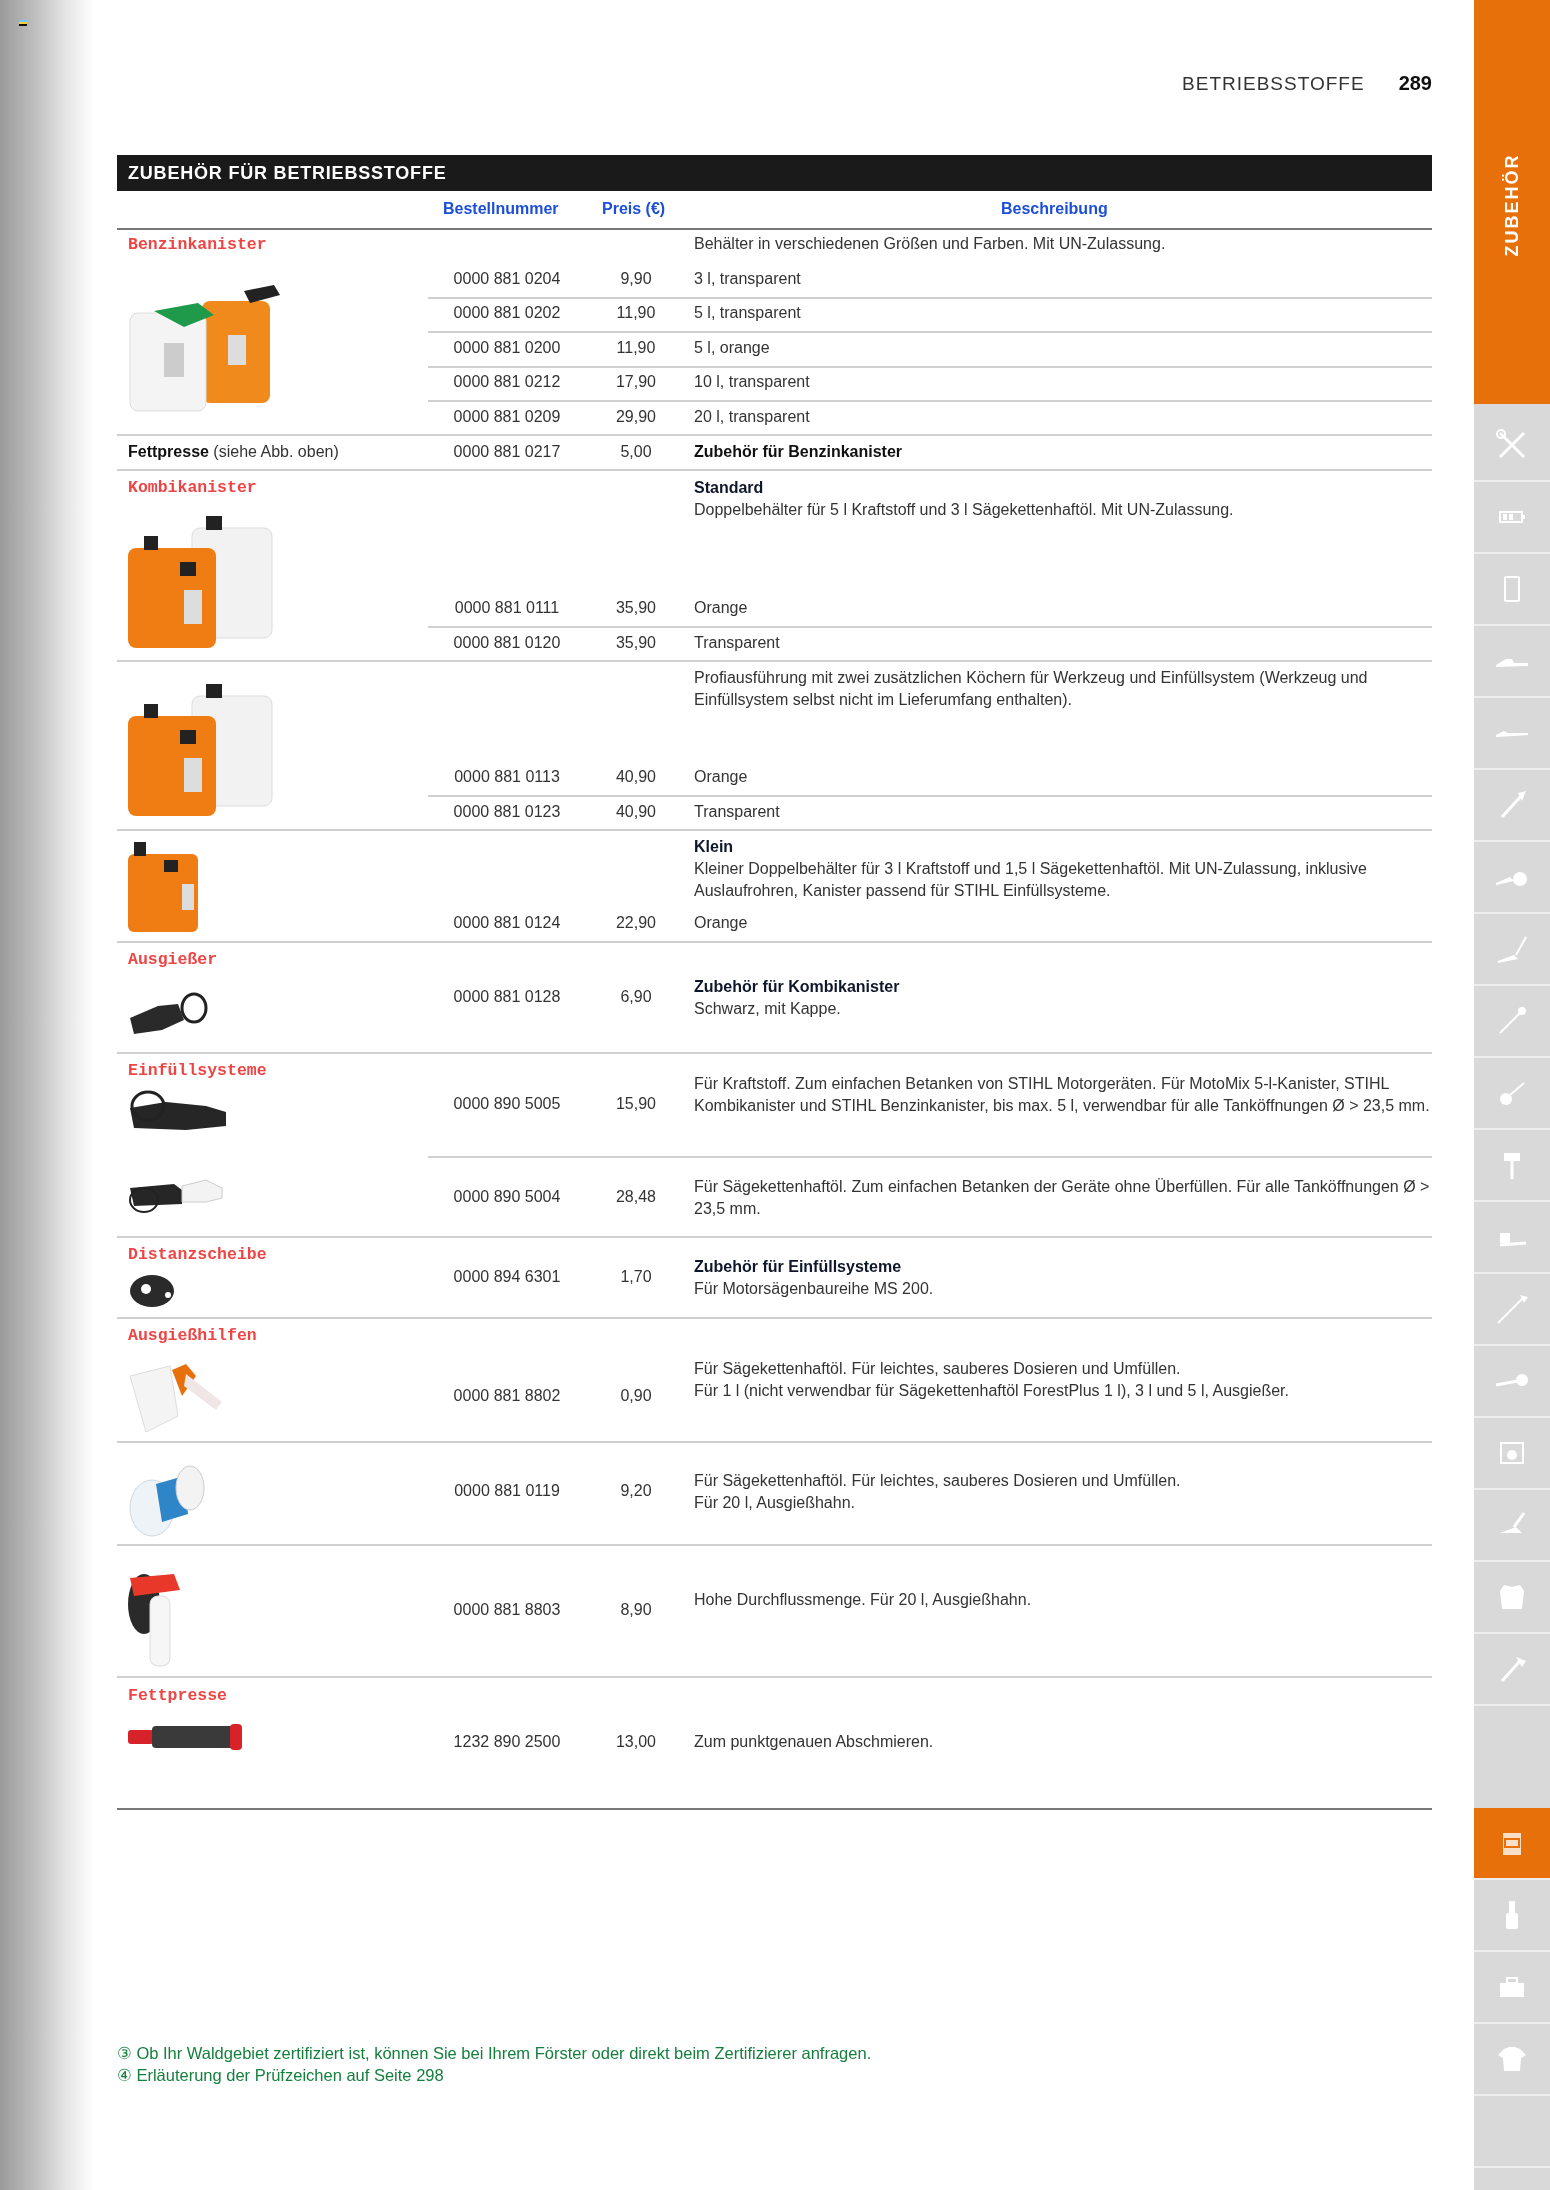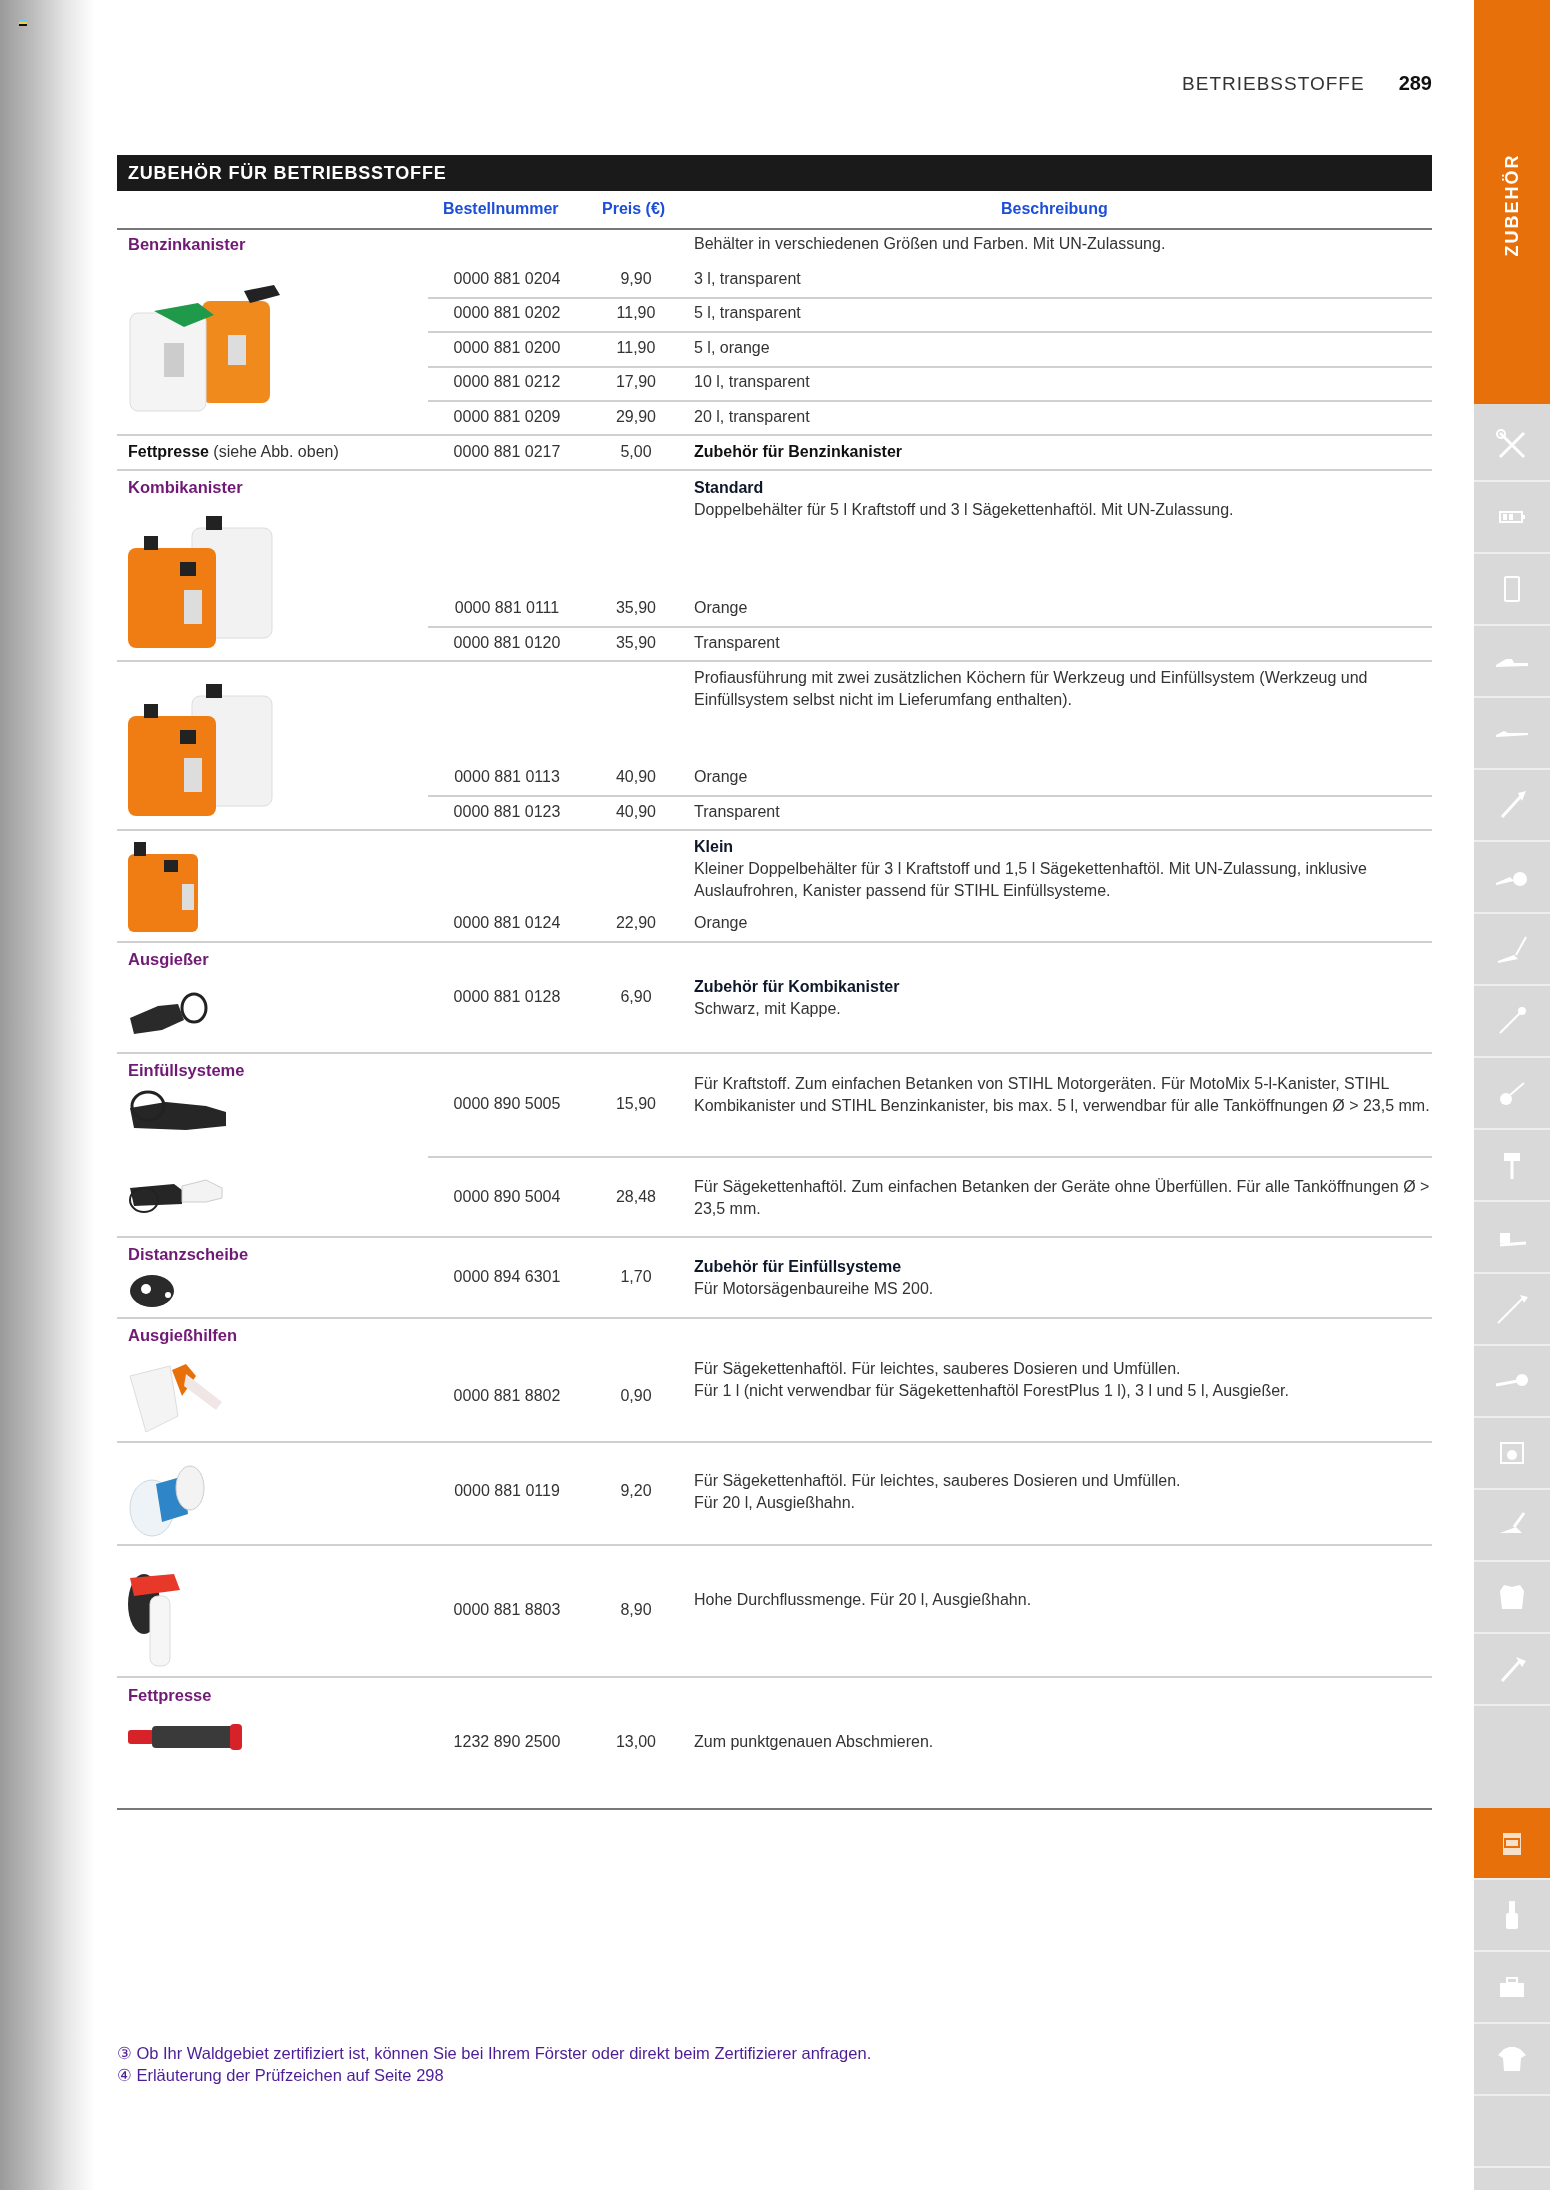--- a/index.html
+++ b/index.html
@@ -21,27 +21,27 @@
   .side-item.active { background:#e8700a; }
   .side-item svg { width:40px; height:40px; }
   .title-bar { position:absolute; left:117px; top:155px; width:1315px; height:36px; background:#1a1a1a;
      color:#fff; font-weight:bold; font-size:18px; letter-spacing:0.8px; line-height:36px; padding-left:11px; box-sizing:border-box; }
   .col-head { position:absolute; top:200px; font-weight:bold; font-size:16px; color:#1d4ed8; }
   .head-rule { position:absolute; left:117px; top:228px; width:1315px; height:2px; background:#777; }
   .rule { position:absolute; height:2px; background:#d0d0d0; }
   .rule.dark { background:#777; }
   .t { position:absolute; font-size:16px; color:#333; white-space:nowrap; }
   .t.b { font-weight:bold; color:#111; }
-  .t.name { font-weight:bold; color:#701a75; font-size:16.5px; }
+  .t.name { font-weight:bold; color:#ef4444; font-size:16.5px;font-family:Liberation Mono, monospace; }
   .t.num { text-align:center; width:140px; }
   .t.price { text-align:center; width:80px; }
   .desc { position:absolute; left:694px; width:740px; font-size:16px; color:#333; line-height:22px; }
   .desc .b { font-weight:bold; color:#0f172a; display:block; }
   .img { position:absolute; }
-  .footnotes { position:absolute; left:117px; top:2042px; font-size:16.5px; color:#4c1d95; line-height:22px; }
+  .footnotes { position:absolute; left:117px; top:2042px; font-size:16.5px; color:#15803d; line-height:22px; }
 </style>
 </head>
 <body>
 
 <div class="left-shade"></div>
 <div class="print-mark">
   <span style="background:#6cf"></span>
     <span style="background:#fc3"></span>
     <span style="background:#111"></span>
 </div>

